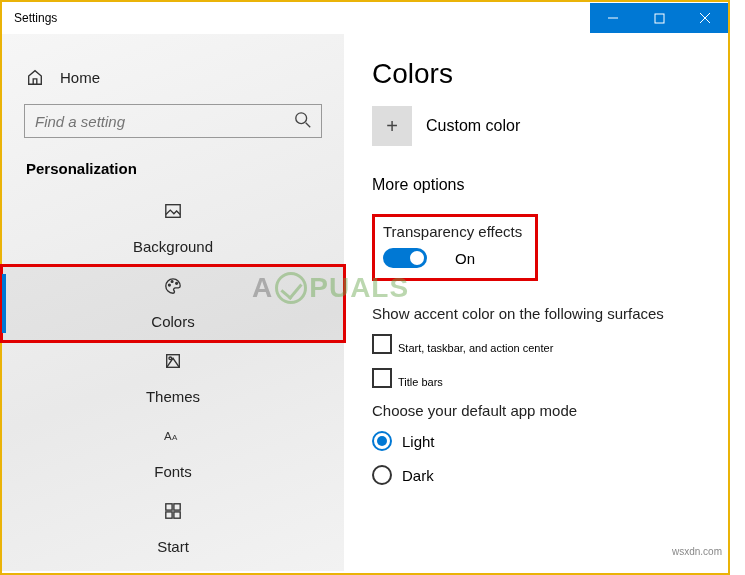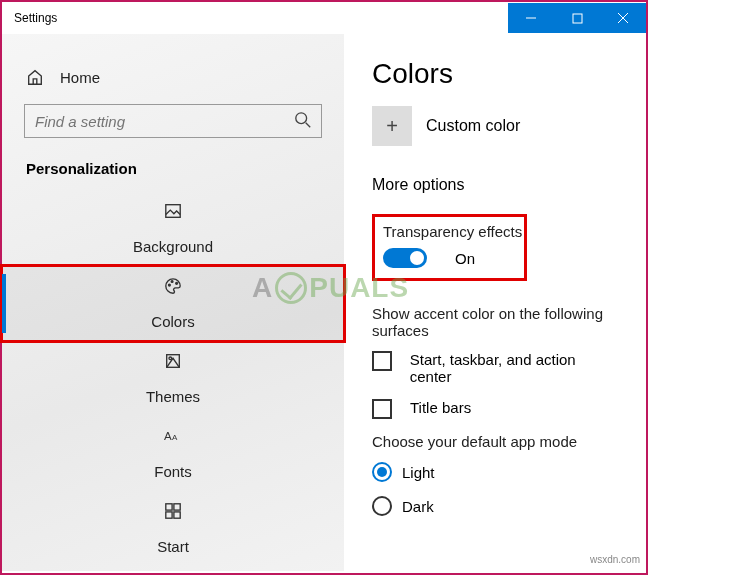--- a/index.html
+++ b/index.html
@@ -1,17 +1,17 @@
 <!DOCTYPE html>
 <html><head>
 <meta charset="utf-8">
 <style>
   * { box-sizing: border-box; margin: 0; padding: 0; font-family: "Segoe UI", Arial, sans-serif; }
   body { background: #fff; width: 745px; height: 575px; overflow: hidden; position: relative; }
-  .frame { border: 2px solid #be185d; width: 648px; height: 575px; position: relative; background: #fff; }
+  .frame { border: 2px solid #eab308; width: 730px; height: 575px; position: relative; background: #fff; }
   .titlebar { height: 32px; display: flex; align-items: center; justify-content: space-between; background: #fff; }
   .titlebar .title { font-size: 12px; color: #000; padding-left: 12px; }
   .winbtns { display: flex; height: 30px; }
   .winbtn { width: 46px; display: flex; align-items: center; justify-content: center; color: #fff; font-size: 13px; }
   .winbtn.min, .winbtn.max, .winbtn.close { background: #0078d4; }
   .winbtn svg { stroke: #fff; }
   .body { display: flex; height: calc(100% - 34px); }
   .sidebar { width: 342px; background: linear-gradient(160deg, #f6f6f6 0%, #e9e9e9 60%, #f2f2f2 100%); padding: 24px 0 0 0; }
   .home-row { display: flex; align-items: flex-end; gap: 16px; padding: 10px 24px; font-size: 15px; color: #222; cursor: pointer; }
   .searchwrap { margin: 8px 22px 18px 22px; position: relative; }
@@ -22,34 +22,34 @@
   .navitem.active::before { content: ""; position: absolute; left: 0; top: 8px; bottom: 8px; width: 4px; background: #0078d4; }
   .navitem.active { background: rgba(0,0,0,0.04); }
   .navitem.hl { outline: 3px solid #e00000; outline-offset: -1px; }
   .navicon { width: 18px; height: 18px; display: flex; align-items: center; justify-content: center; color: #333; }
   .main { flex: 1; padding: 24px 28px; background: #fff; overflow: hidden; }
   .pagetitle { font-size: 28px; font-weight: 400; margin-bottom: 16px; }
   .customrow { display: flex; align-items: center; gap: 14px; margin-bottom: 30px; }
   .plusbox { width: 40px; height: 40px; background: #ddd; display: flex; align-items: center; justify-content: center; color: #444; font-size: 20px; cursor: pointer; }
   .sect { font-size: 16px; font-weight: 400; margin-bottom: 20px; }
   .group { margin-bottom: 24px; }
-  .hlbox { border: 3px solid #e00000; padding: 6px 2px 10px 8px; display: inline-block; }
+  .hlbox { border: 3px solid #e00000; padding: 6px 13px 10px 8px; display: inline-block; }
   .settinglabel { font-size: 15px; color: #222; margin-bottom: 8px; }
   .togglerow { display: flex; align-items: center; gap: 28px; }
   .toggle { width: 44px; height: 20px; background: #0078d4; border-radius: 10px; position: relative; cursor: pointer; }
   .toggle::after { content: ""; position: absolute; right: 3px; top: 3px; width: 14px; height: 14px; background: #fff; border-radius: 50%; }
   .togglestate { font-size: 15px; }
   .subhead { font-size: 15px; margin: 8px 0 12px 0; color: #222; }
-  .checkrow { display: flex; align-items: flex-start; gap: 18px; font-size: 15px; margin-bottom: 14px; cursor: pointer; }
+  .checkrow { display: flex; align-items: flex-end; gap: 6px; font-size: 11px; margin-bottom: 14px; cursor: pointer; }
   .checkbox { width: 20px; height: 20px; border: 2px solid #333; }
   .radiorow { display: flex; align-items: center; gap: 10px; font-size: 15px; margin-bottom: 14px; cursor: pointer; }
   .radio { width: 20px; height: 20px; border: 2px solid #333; border-radius: 50%; display: flex; align-items: center; justify-content: center; }
   .radio.checked { border-color: #0078d4; }
   .radio.checked::after { content: ""; width: 10px; height: 10px; background: #0078d4; border-radius: 50%; }
-  .credit { position: absolute; right: 6px; bottom: 8px; font-size: 10px; color: #888; }
+  .credit { position: absolute; right: 6px; bottom: 16px; font-size: 10px; color: #888; }
   .watermark { position: absolute; left: 250px; top: 270px; opacity: 0.45; display: flex; align-items: center; font-weight: 700; font-size: 28px; color: #6a6a6a; pointer-events: none; letter-spacing: 1px; }
   .watermark .green { color: #6aa84f; }
   .wmcircle { width: 32px; height: 32px; border: 3px solid #6aa84f; border-radius: 50%; margin: 0 2px; position: relative; }
   .wmcircle::after { content: ""; position: absolute; left: 7px; top: 4px; width: 10px; height: 16px; border-right: 3px solid #6aa84f; border-bottom: 3px solid #6aa84f; transform: rotate(40deg); }
 </style>
 </head>
 <body>
 
 <div class="frame">
   <div class="titlebar">

